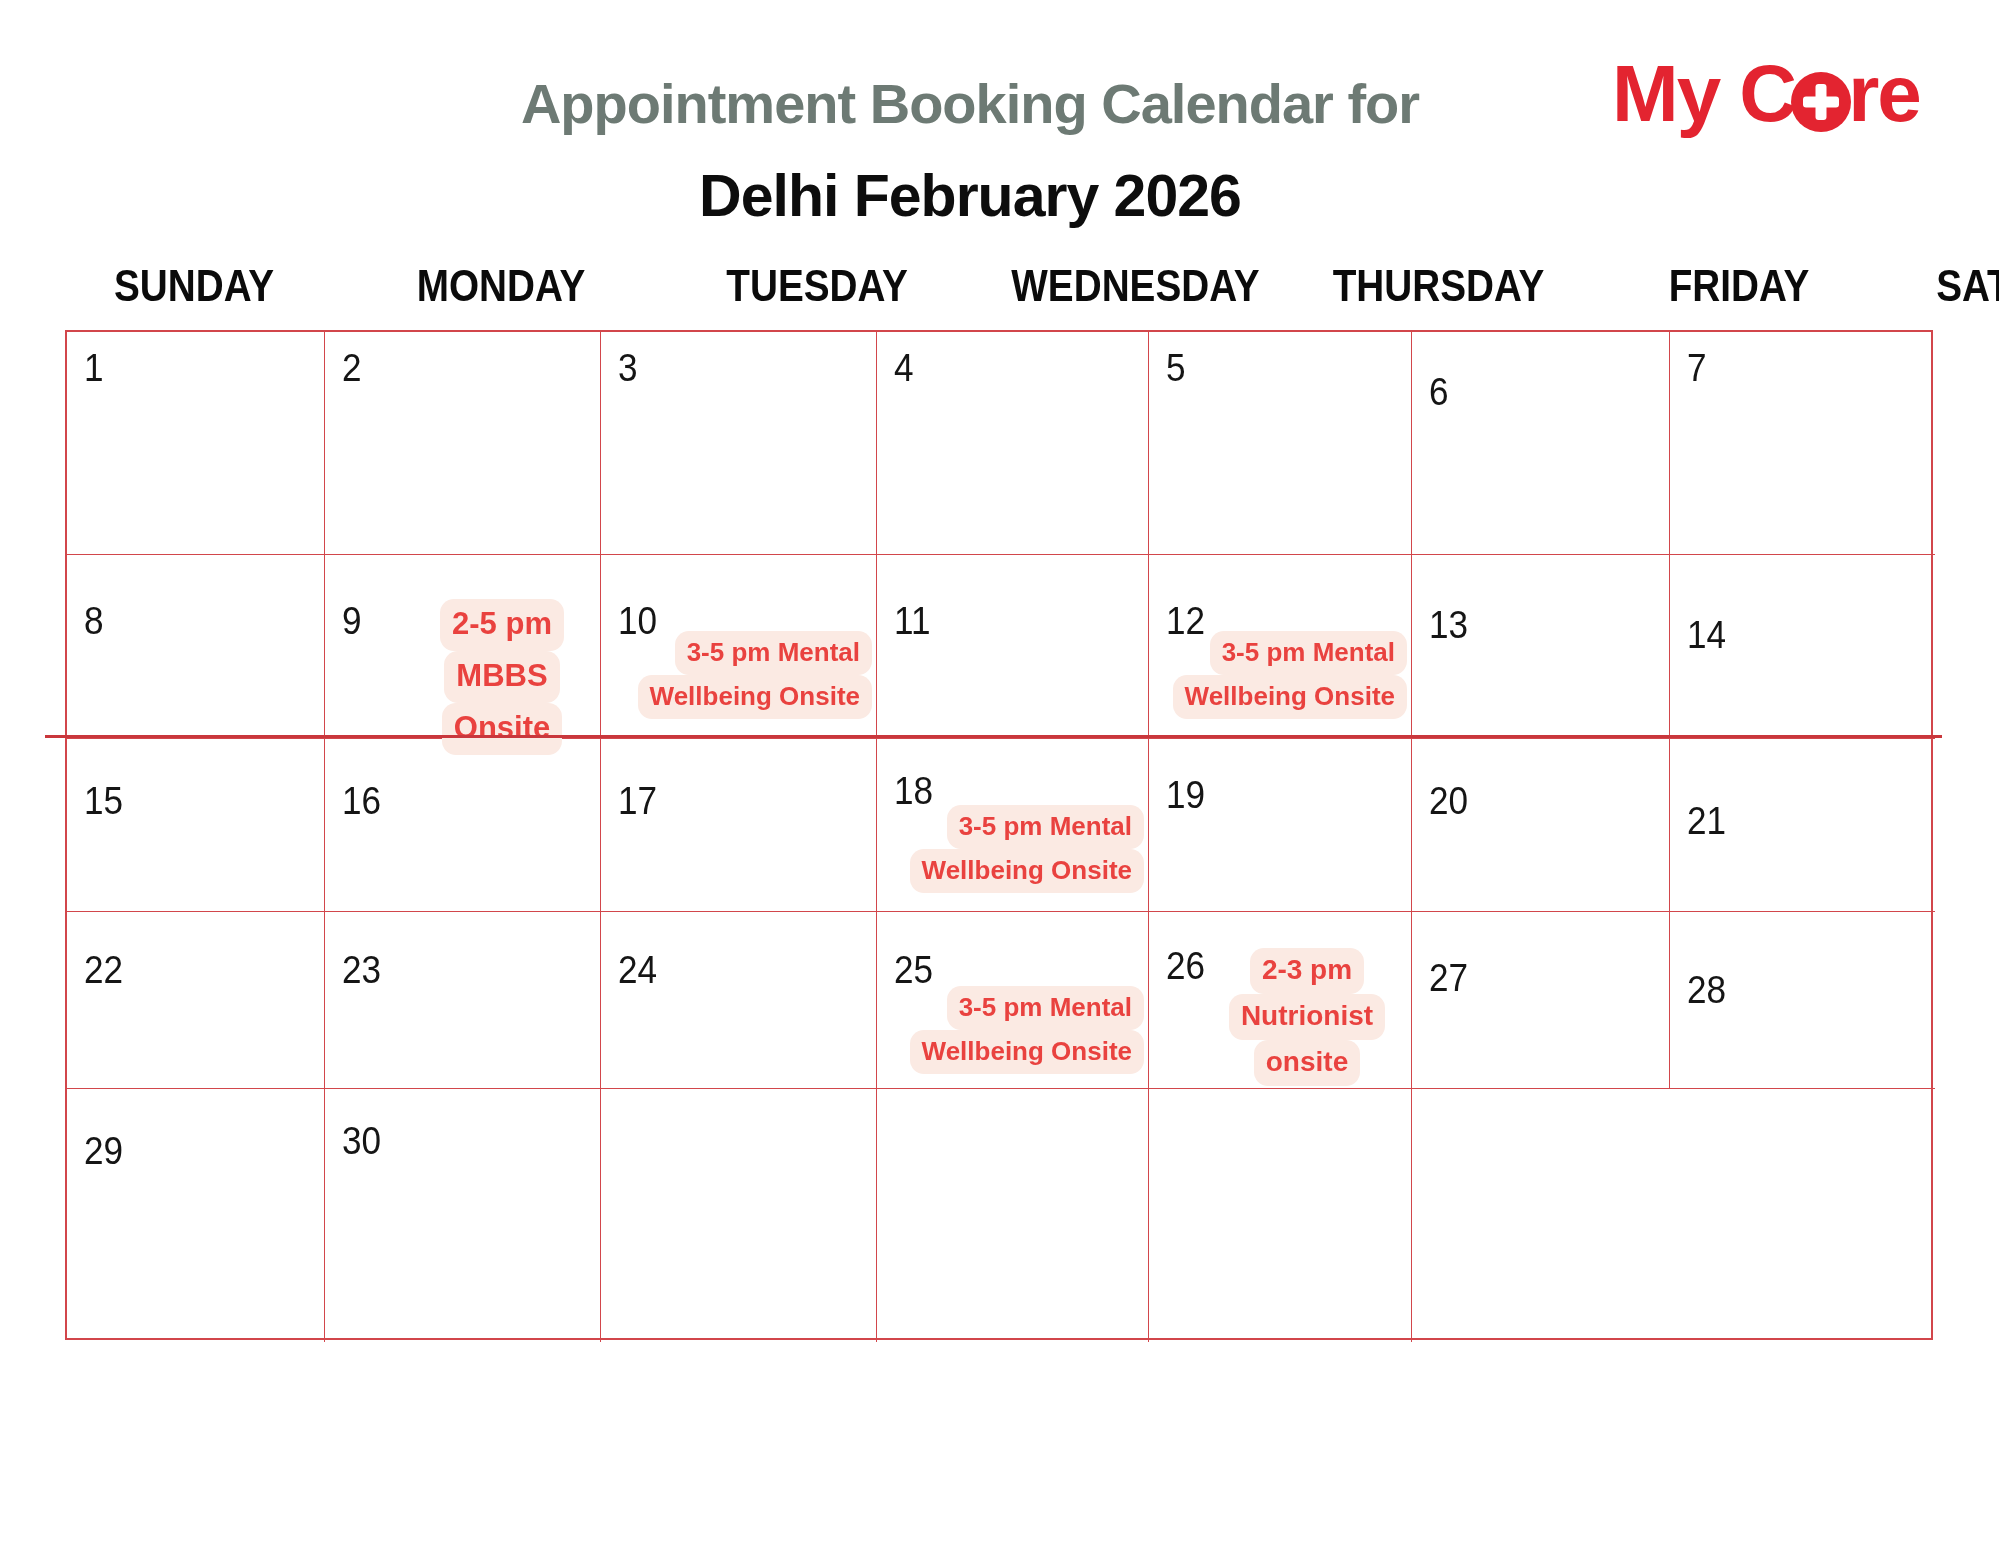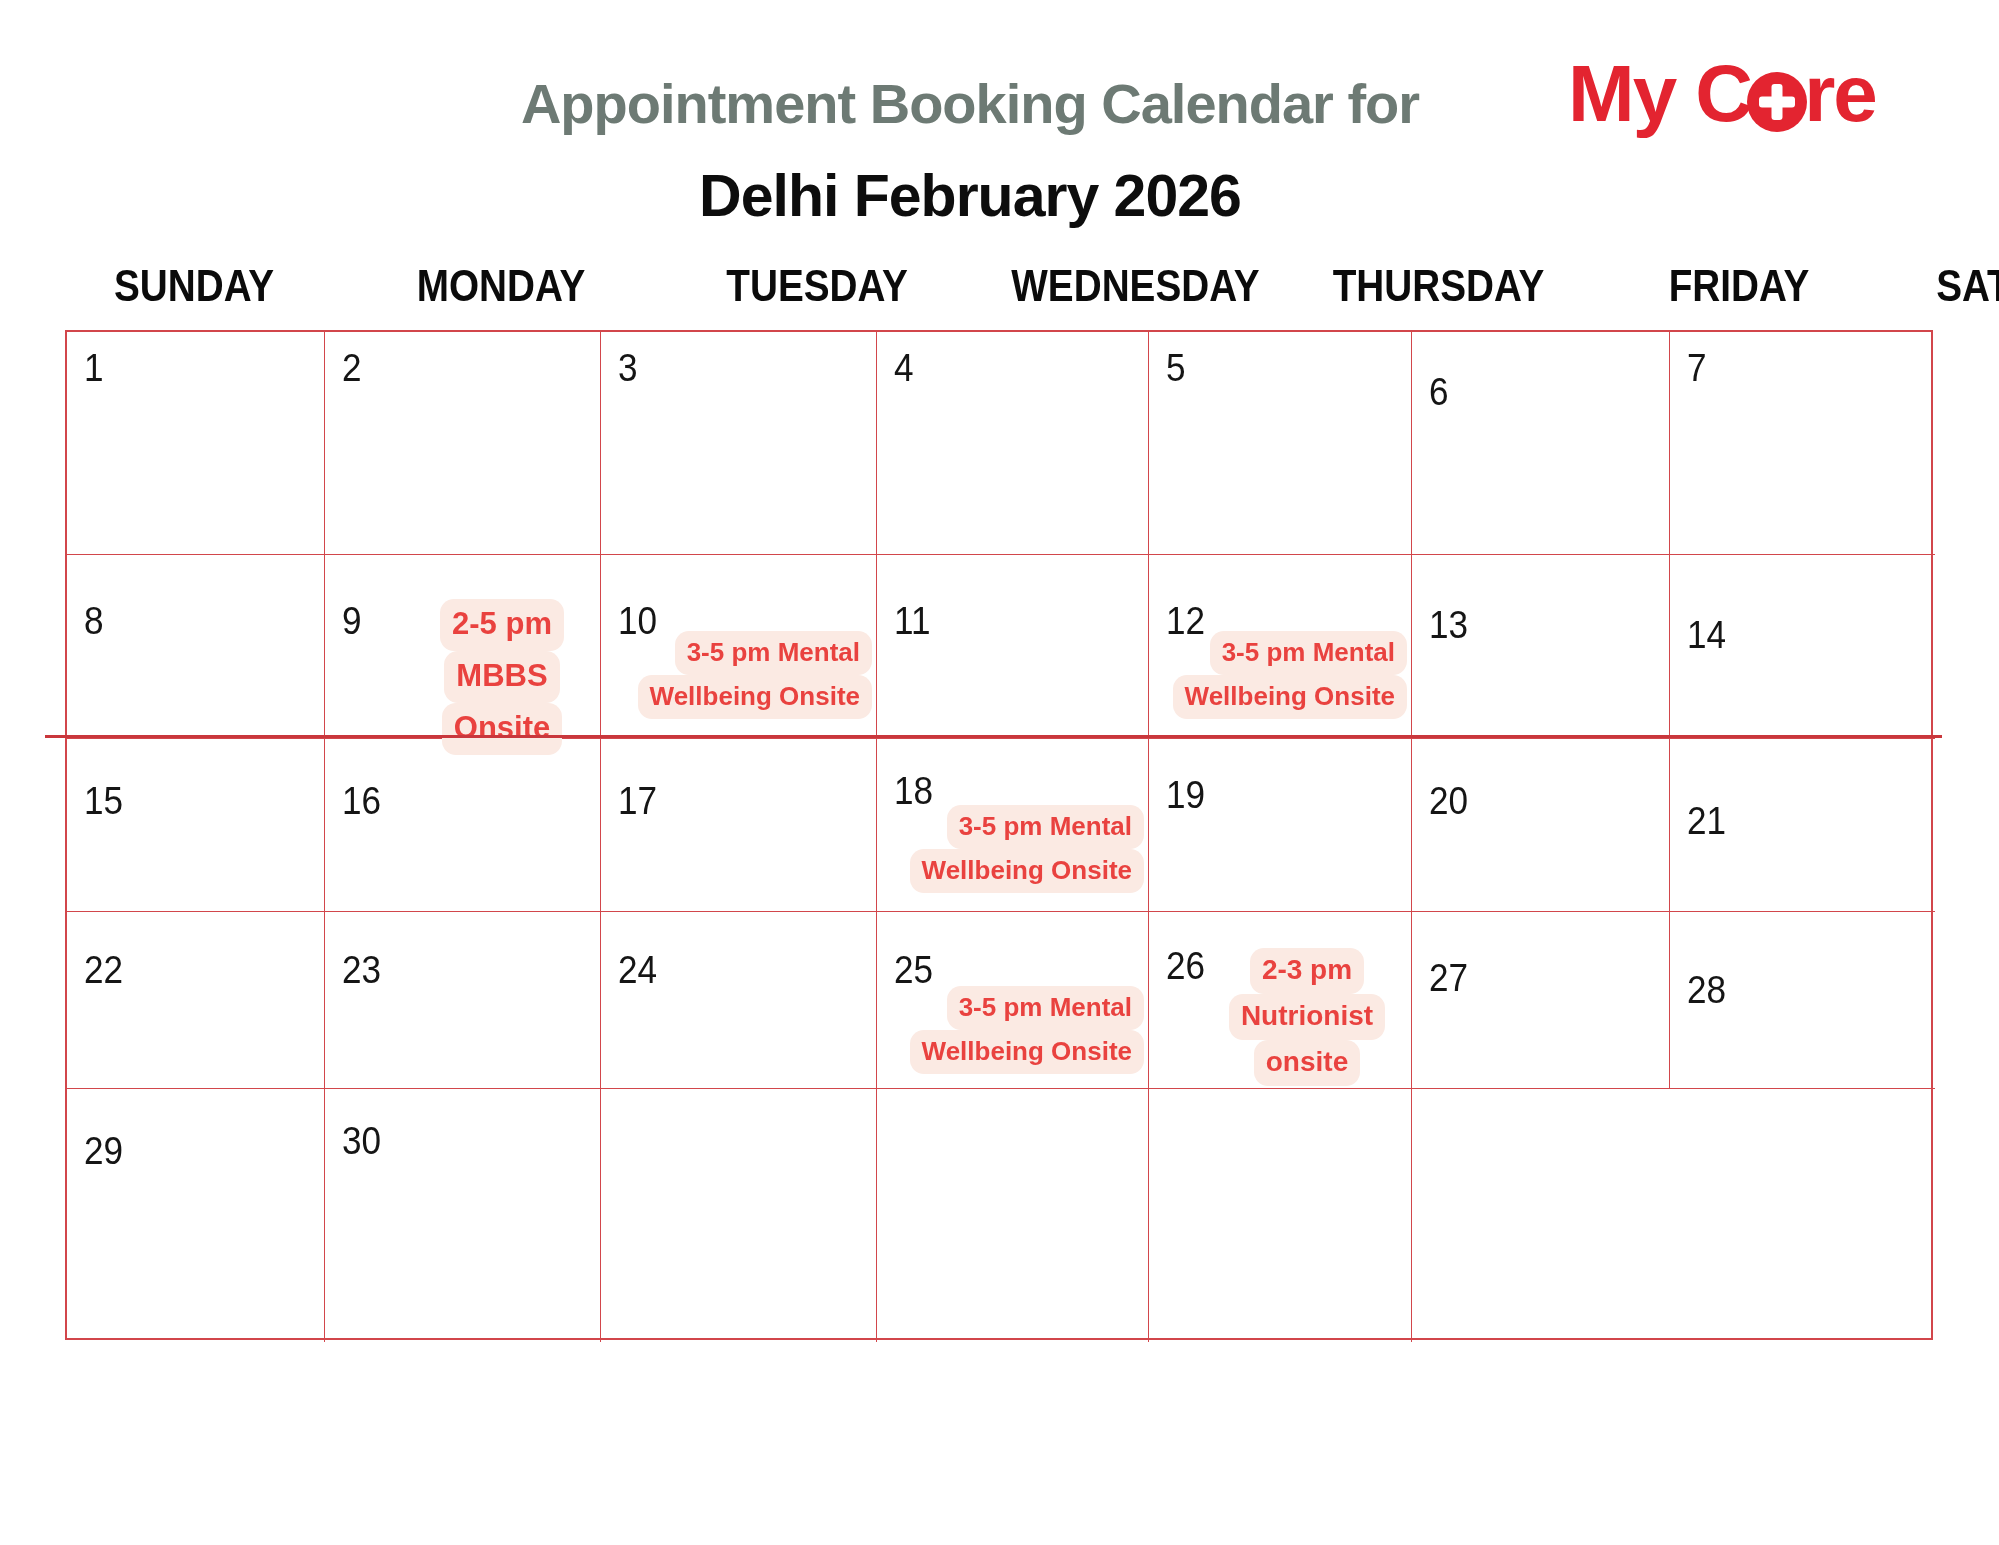--- a/index.html
+++ b/index.html
@@ -15,21 +15,21 @@
   html,body{background:#ffffff;}
   body{font-family:"Liberation Sans", sans-serif;}
   .sheet{position:relative;width:1999px;height:1545px;background:#ffffff;overflow:hidden;}
 
   
   .title-wrap{position:absolute;left:0;top:30px;width:1940px;text-align:center;margin-top:39px;}
   .title-wrap h1{font-size:56px;line-height:70px;font-weight:bold;color:var(--title-gray);letter-spacing:-1px;}
   .title-wrap h2{font-size:59px;line-height:70px;font-weight:bold;color:var(--ink);margin-top:22px;letter-spacing:-1px;}
 
   
-  .logo{position:absolute;left:1568px;top:48px;display:flex;align-items:flex-end;color:var(--logo-red);font-weight:bold;}
+  .logo{position:absolute;left:1612px;top:48px;display:flex;align-items:flex-end;color:var(--logo-red);font-weight:bold;}
   .logo-txt{font-size:80px;line-height:92px;letter-spacing:-2px;}
   .logo-disc{position:relative;display:inline-block;width:60px;height:60px;border-radius:50%;
              background:var(--logo-red);margin:0 -3px 8px -4px;}
   .logo-disc::before,.logo-disc::after{content:"";position:absolute;left:50%;top:50%;background:#ffffff;border-radius:3px;}
   .logo-disc::before{width:36px;height:11px;transform:translate(-50%,-50%);}
   .logo-disc::after{width:11px;height:36px;transform:translate(-50%,-50%);}
 
   
   .dow{position:absolute;left:65px;top:263px;width:1868px;display:grid;
        grid-template-columns:258px 276px 276px 272px 263px 258px 265px;gap:40px;}

